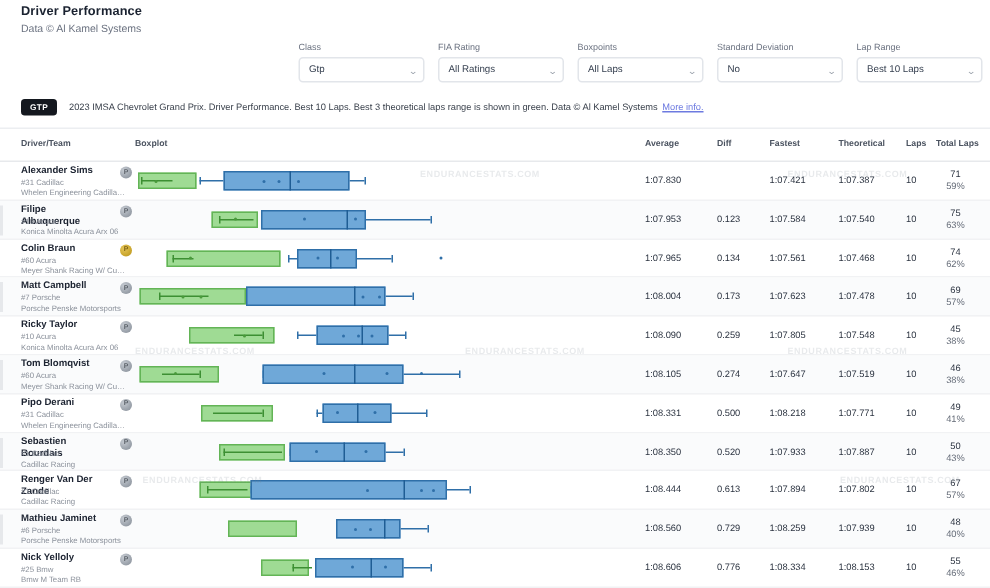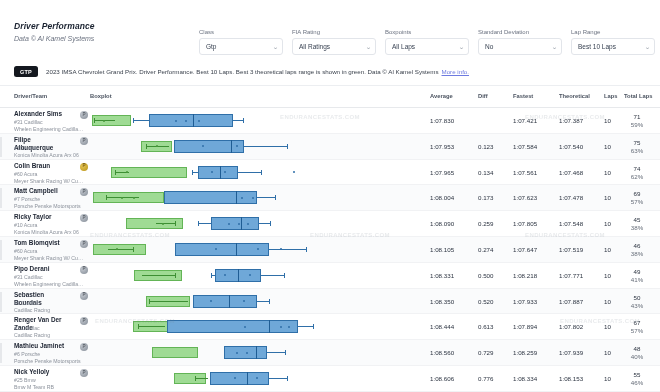--- a/index.html
+++ b/index.html
@@ -7,21 +7,21 @@
   body {
     width: 660px; height: 392px;
     background: #ffffff;
     font-family: "Liberation Sans", sans-serif;
     color: #1f2733;
     overflow: hidden;
     position: relative;
   }
 
   
-  #header { padding: 21px 0 0 14px; font-style: italic; }
+  #header { padding: 2px 0 0 14px; }
   #page-title {
     font-size: 8.5px; font-weight: bold; letter-spacing:.1px;
     color:#1a2230; line-height:11px;
   }
   #page-subtitle {
     font-size: 7px; color:#6b7280; line-height:11px; margin-top:1px;
   }
 
   
   #filters {

